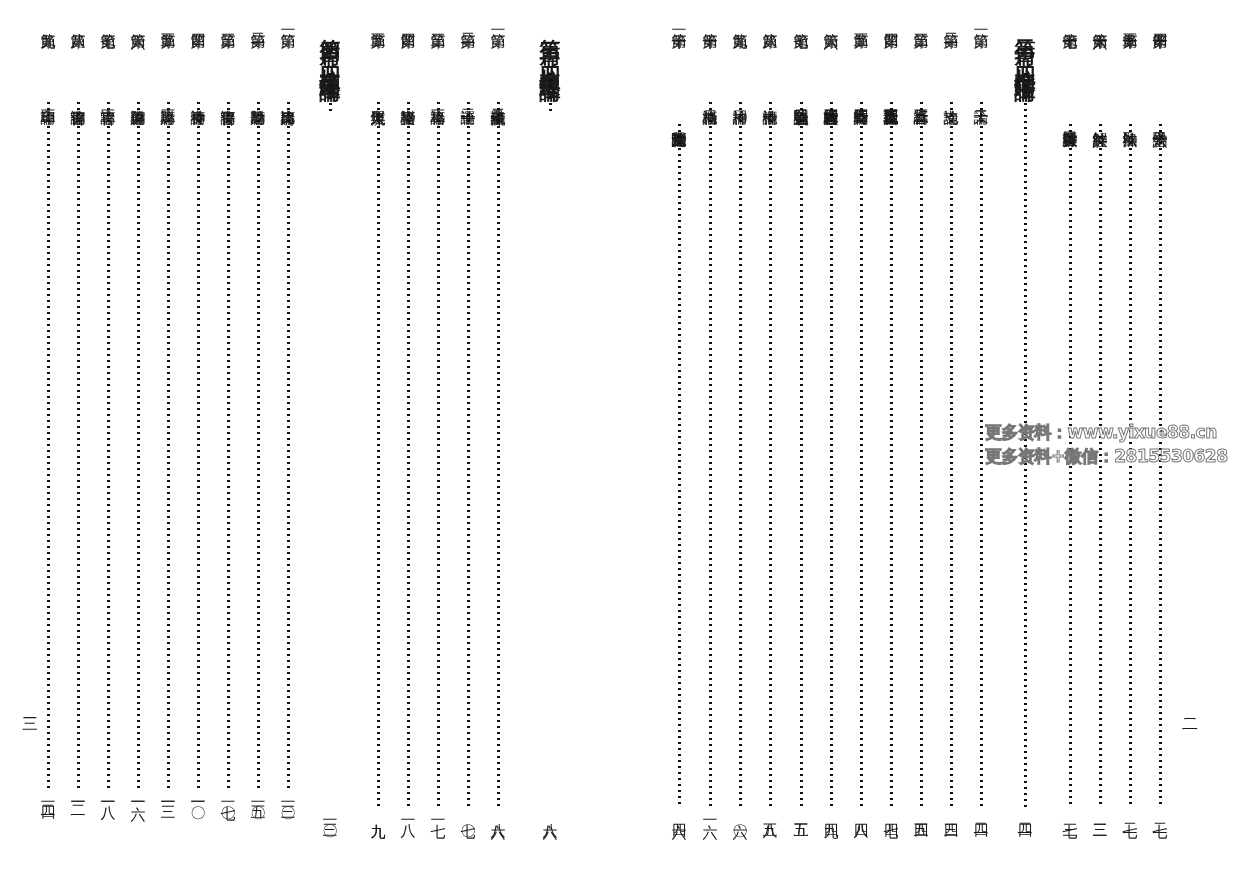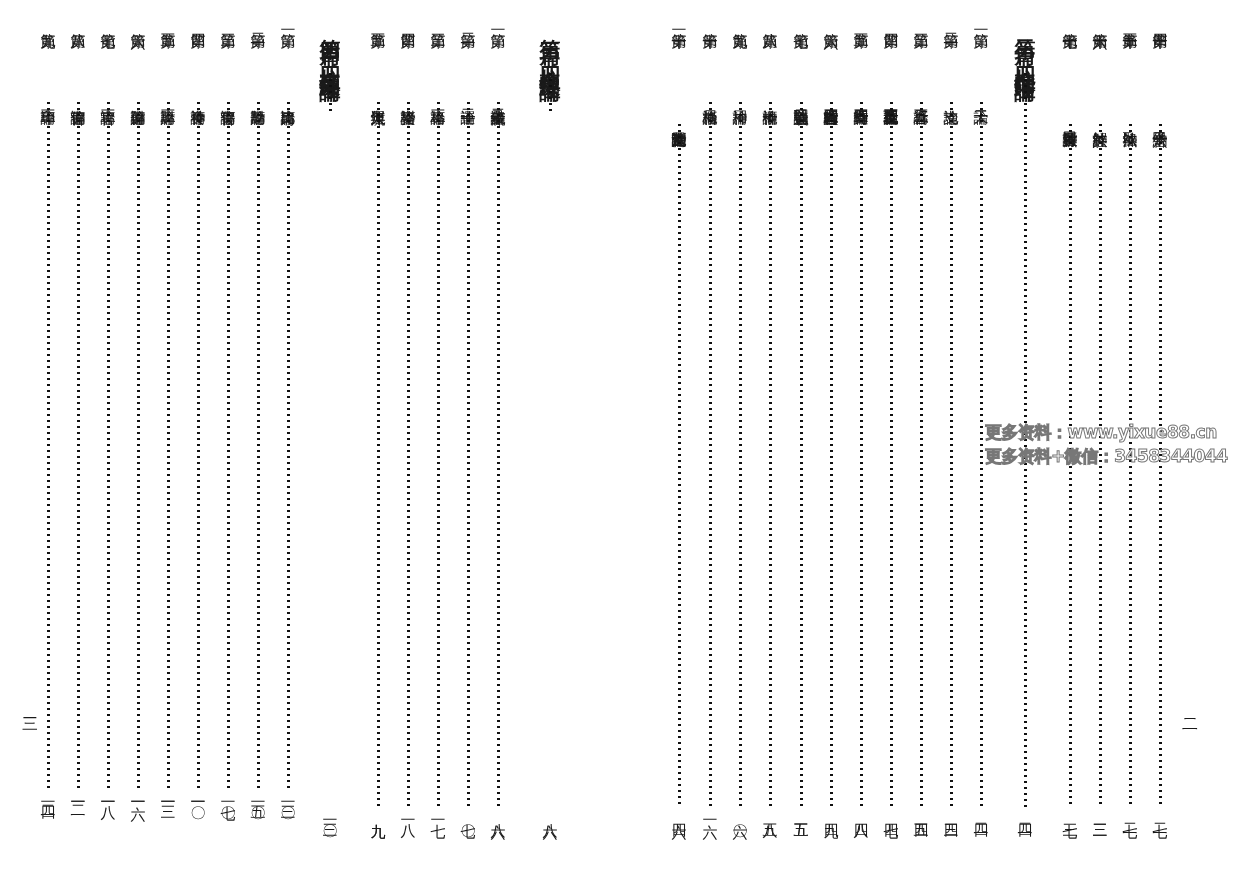--- a/index.html
+++ b/index.html
@@ -263,14 +263,14 @@
   <div class="col" style="left:48px;">
     <div class="sec" style="height:84px;">第十一節</div>
     <div class="ttl">論干支沖剋合判斷法</div>
     <div class="dots"></div>
     <div class="num">六四</div>
   </div>
 </div>
 
 <div class="watermark">
   <div>更多资料：www.yixue88.cn</div>
-  <div>更多资料+微信：3458344044</div>
+  <div>更多资料+微信：2815530628</div>
 </div>
 
 </body></html>

